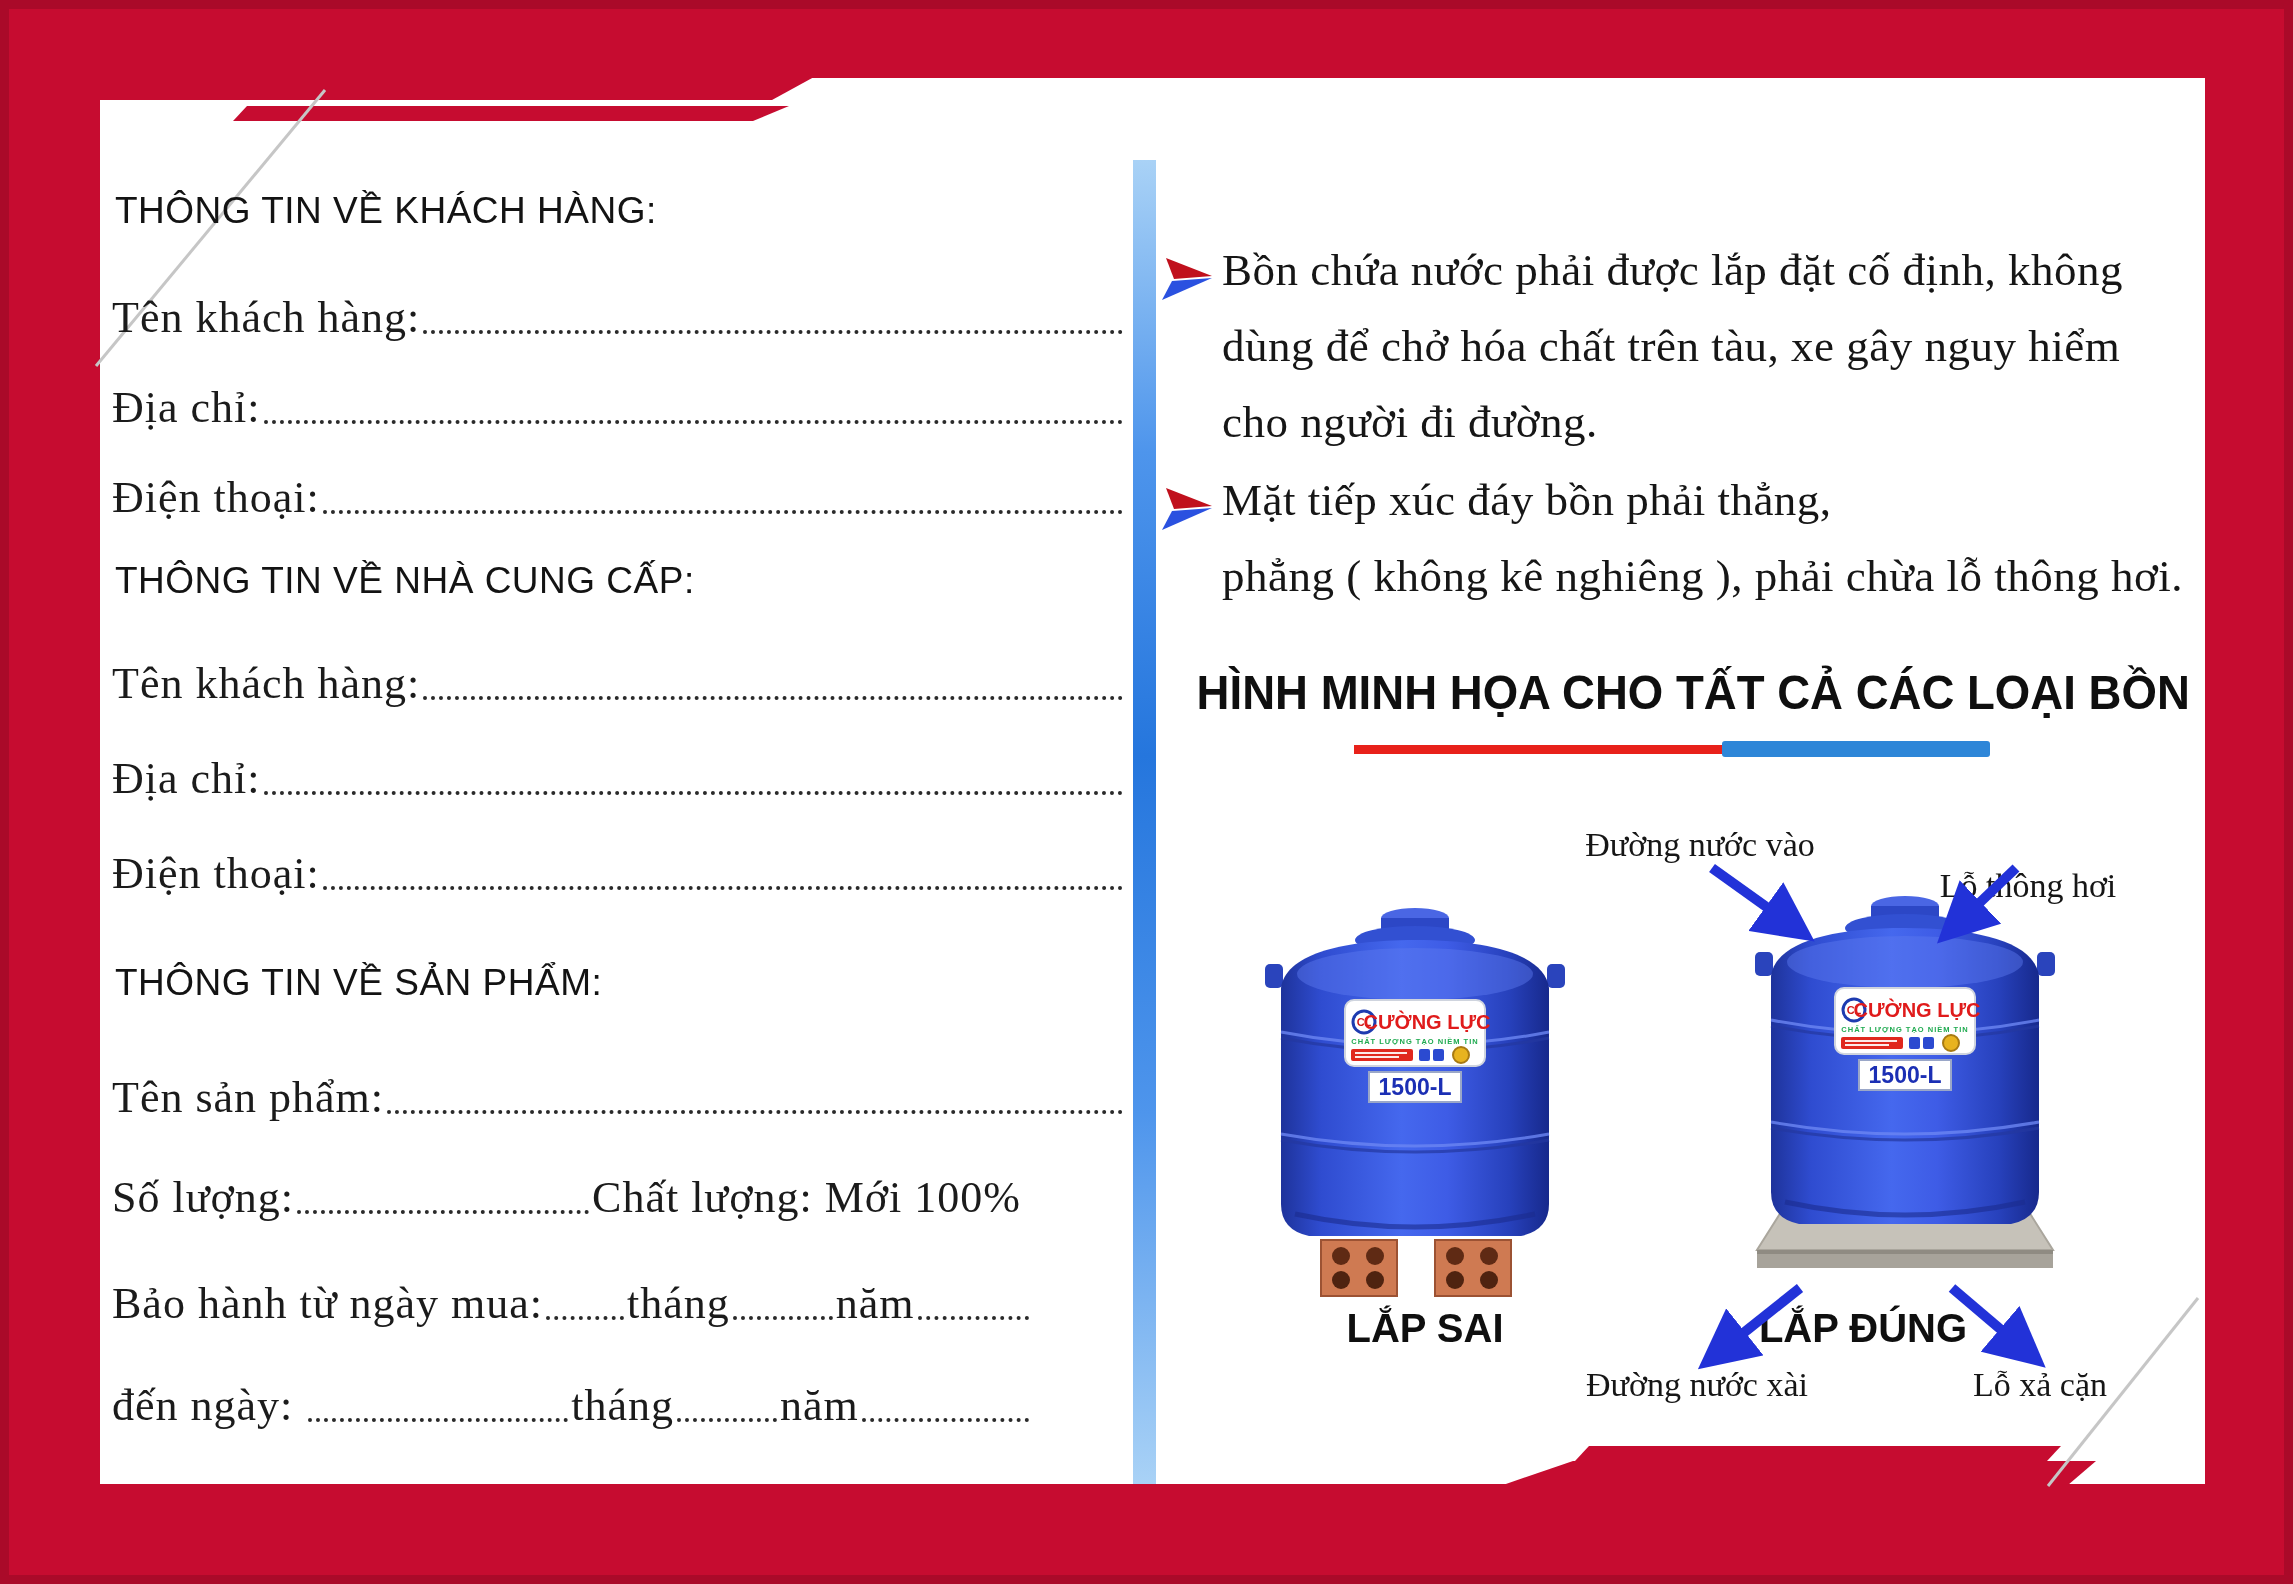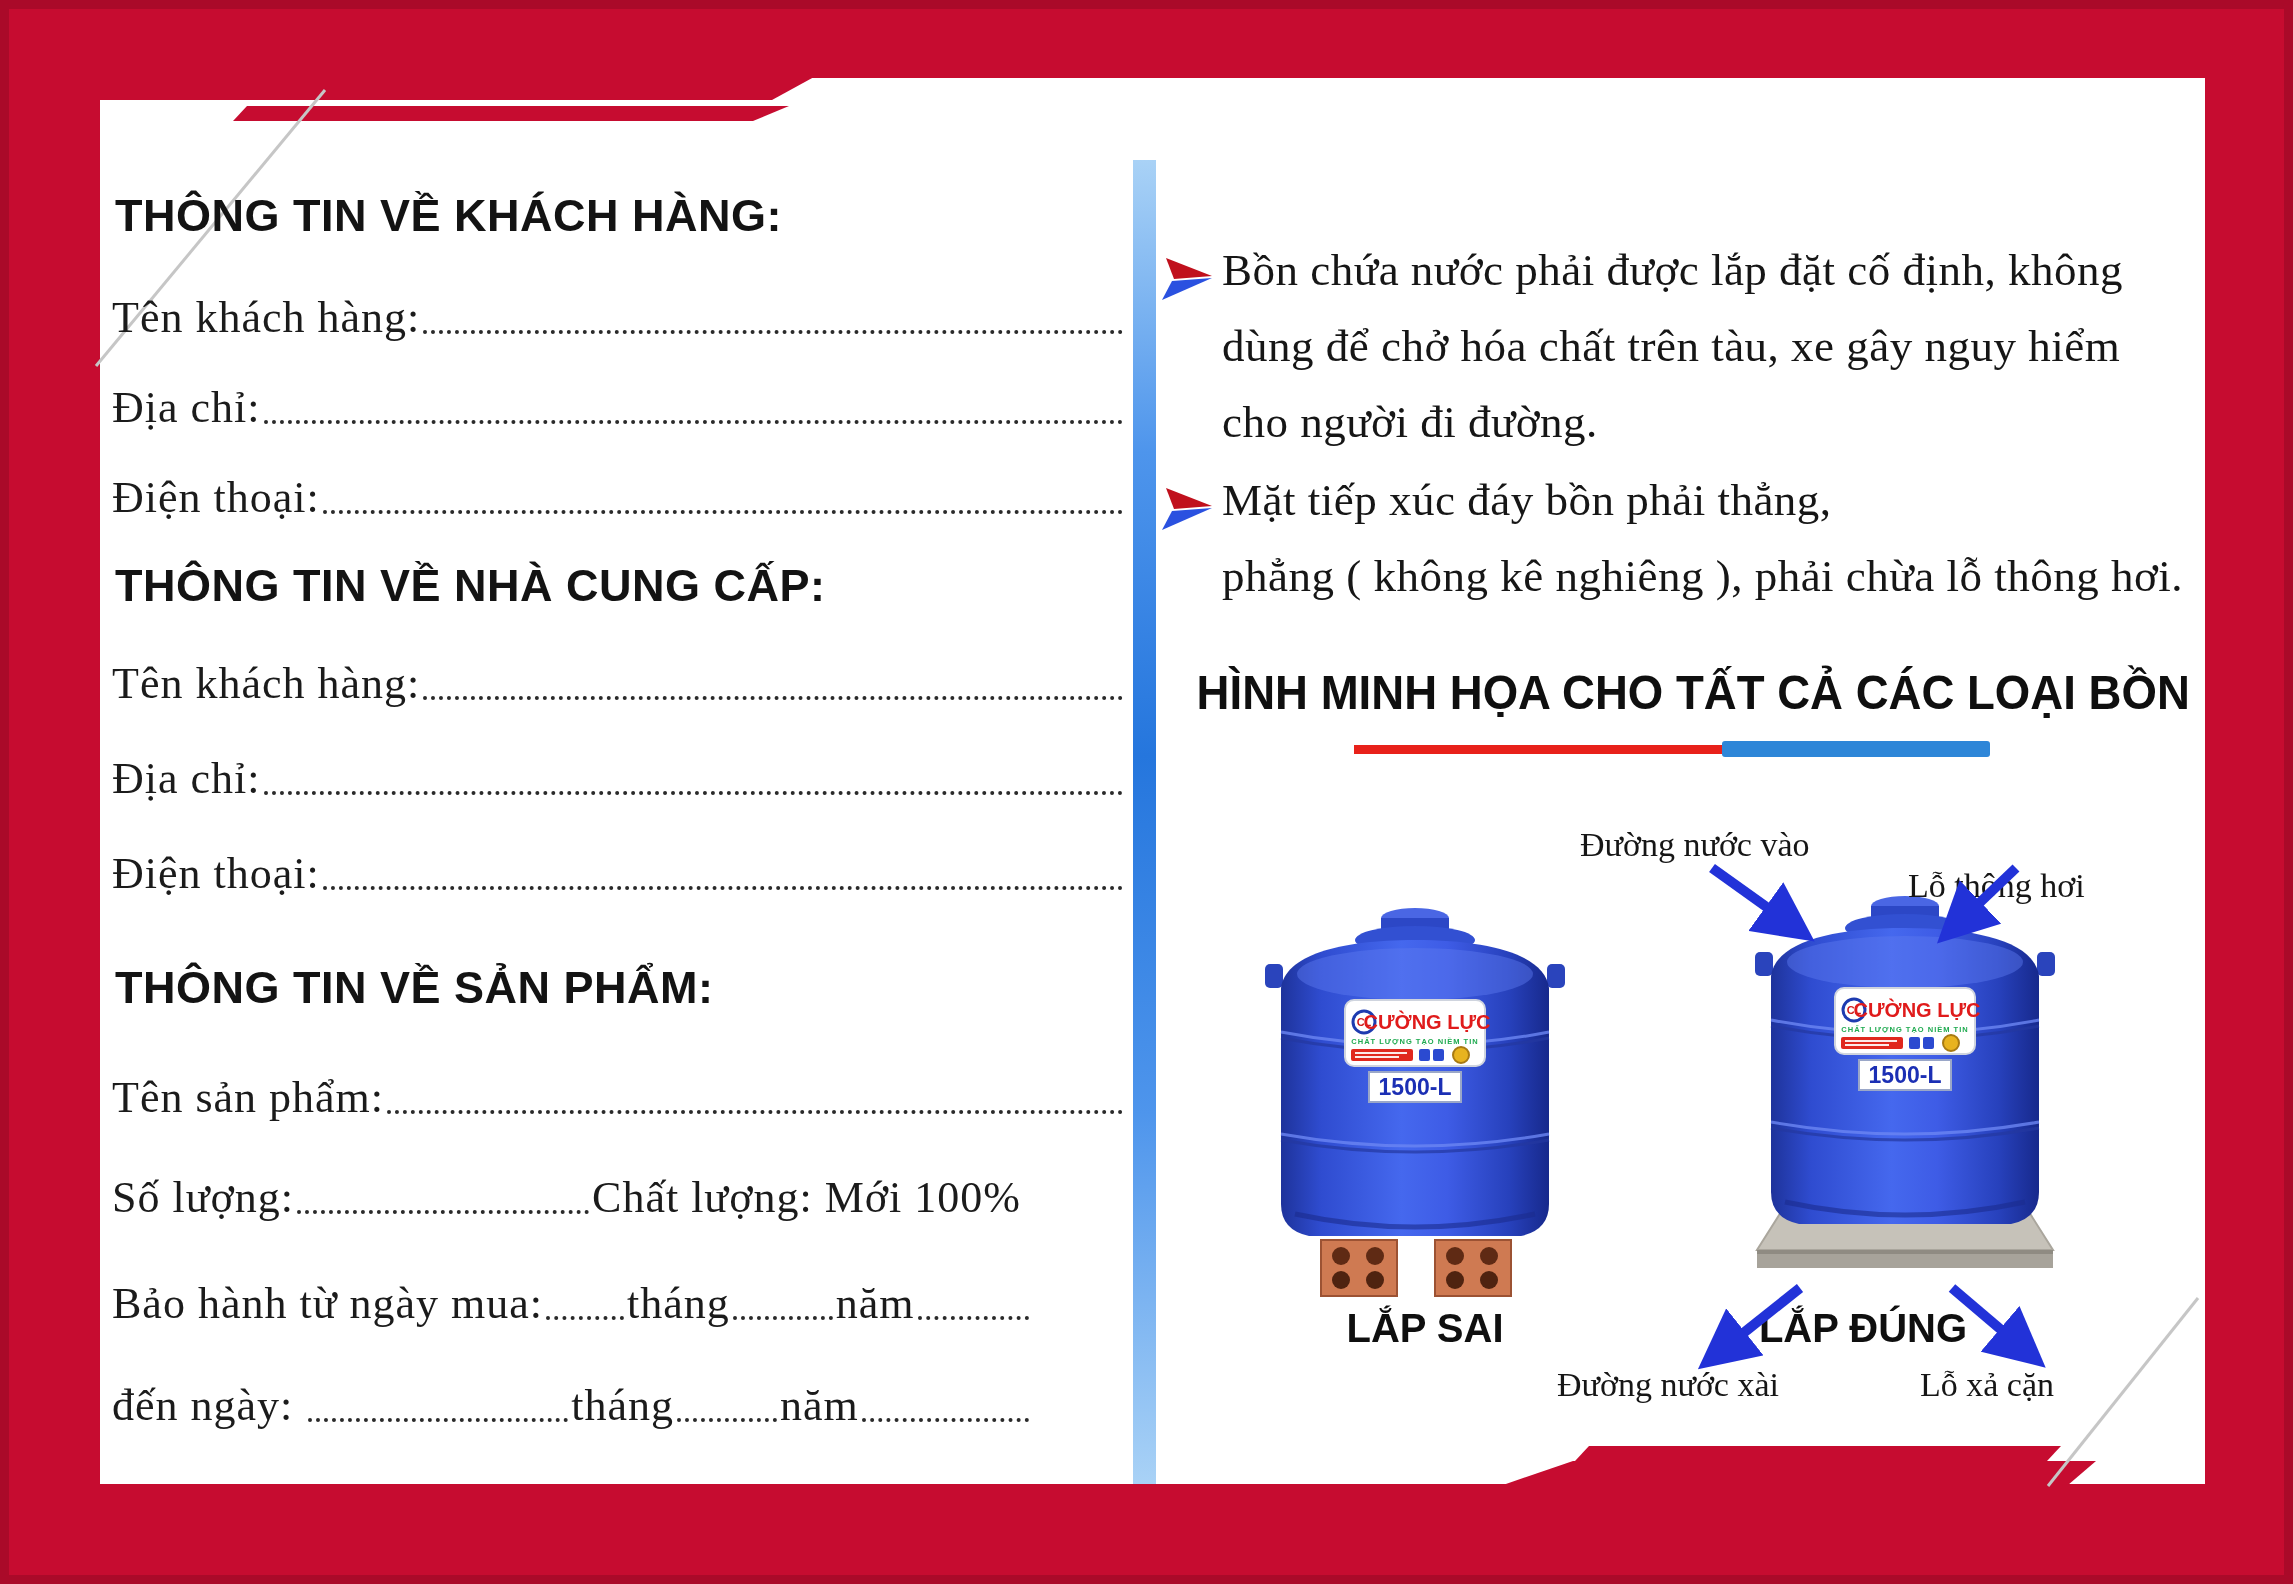--- a/index.html
+++ b/index.html
@@ -3,21 +3,21 @@
 <meta charset="utf-8">
 <style>
   html,body{margin:0;padding:0;background:#888;}
   .page{position:relative;width:2293px;height:1584px;background:#c60c30;overflow:hidden;
         font-family:"Liberation Sans",sans-serif;box-shadow:inset 0 0 0 9px rgba(0,0,0,.14);}
   .panel{position:absolute;left:100px;top:78px;right:88px;bottom:100px;background:#ffffff;}
   svg.overlay{position:absolute;left:0;top:0;width:2293px;height:1584px;pointer-events:none;}
   .deco{z-index:2;} .arrows{z-index:6;}
 
   
-  .sec-title{position:absolute;left:115px;z-index:4;font-weight:bold;font-size:45px;
+  .sec-title{position:absolute;left:115px;z-index:4;font-weight:normal;font-size:37px;
              letter-spacing:.5px;color:#131313;font-family:"Liberation Sans",sans-serif;white-space:nowrap;}
   .form-row{position:absolute;left:112px;width:1014px;z-index:4;display:flex;align-items:flex-end;
             font-family:"Liberation Serif",serif;font-size:44px;letter-spacing:1px;color:#1b1b1b;}
   .form-row .lbl{white-space:pre;}
   .dots{flex:1 1 auto;border-bottom:4px dotted #2a2a2a;margin:0 3px 9px 3px;height:30px;}
   .dots.fx{flex:0 0 auto;}
 
   
   .main-title{position:absolute;left:1160px;width:1046px;top:76px;z-index:4;text-align:center;
               font-family:"Liberation Serif",serif;font-weight:bold;font-size:88px;letter-spacing:2px;
@@ -26,21 +26,21 @@
   .bullet .bicon{flex:0 0 auto;margin-top:26px;}
   .btext{font-family:"Liberation Serif",serif;font-size:45px;line-height:76px;color:#161616;letter-spacing:.5px;white-space:nowrap;}
   .diagram-title{position:absolute;left:1160px;width:1046px;top:664px;z-index:4;text-align:center;
                  font-weight:bold;font-size:49px;color:#0f0f0f;transform:scaleX(.93);letter-spacing:0;
                  font-family:"Liberation Sans",sans-serif;white-space:nowrap;}
   .bar{position:absolute;z-index:4;}
   .bar.red{left:1354px;top:745px;width:370px;height:9px;background:#e8211a;}
   .bar.blue{left:1722px;top:741px;width:268px;height:16px;background:#2e86d8;border-radius:3px;}
   .divider{position:absolute;left:1133px;top:160px;width:23px;height:1324px;z-index:3;
            background:linear-gradient(180deg,#a9d2f6 0%,#4e95ec 22%,#2576dd 45%,#4e95ec 72%,#a9d2f6 100%);}
-  .diag-label{position:absolute;z-index:5;text-align:left;font-family:"Liberation Serif",serif;
+  .diag-label{position:absolute;z-index:5;text-align:center;font-family:"Liberation Serif",serif;
               font-size:34px;color:#161616;white-space:nowrap;}
   .tank-caption{position:absolute;z-index:5;text-align:center;font-weight:bold;font-size:40px;
                 color:#0f0f0f;font-family:"Liberation Sans",sans-serif;white-space:nowrap;}
   .tank{position:absolute;z-index:4;}
   text{font-family:"Liberation Sans",sans-serif;}
 </style>
 </head>
 <body>
 
 <div class="page">

